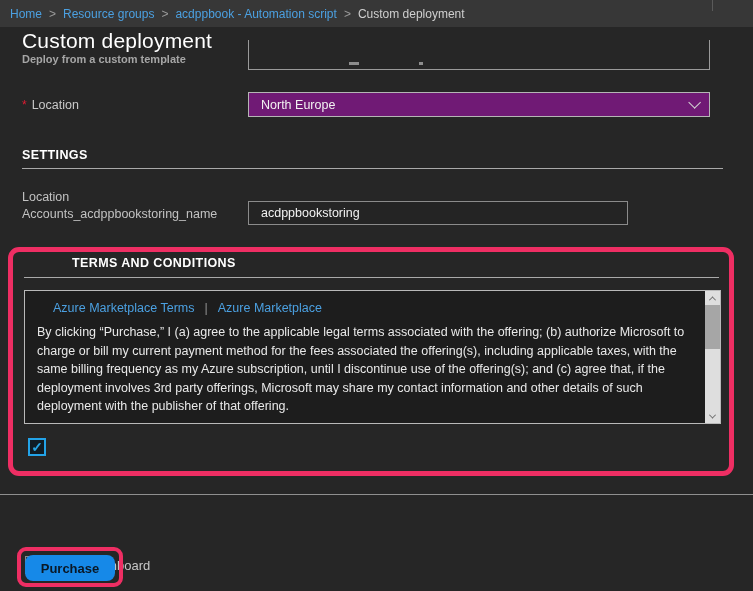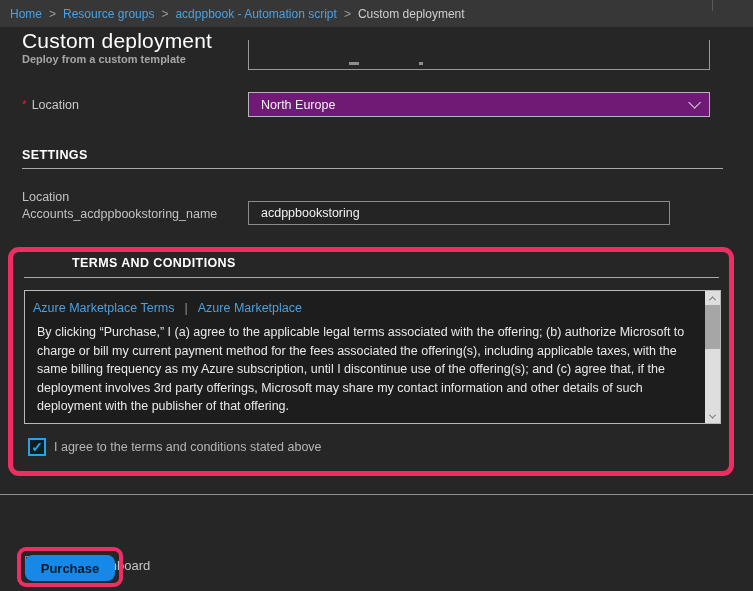--- a/index.html
+++ b/index.html
@@ -62,21 +62,21 @@
     position:absolute; font-size:12.5px; font-weight:700; color:#ffffff; letter-spacing:0.4px;
   }
   .settings-h { left:22px; top:148px; }
   .settings-div { position:absolute; left:22px; top:168px; width:701px; height:1px; background:#a9a9a9; }
 
   
   .storage-label {
     position:absolute; left:22px; top:189px; font-size:12.5px; color:#c2c2c2; line-height:17px;
   }
   .text-input {
-    position:absolute; left:248px; top:201px; width:422px; height:24px;
+    position:absolute; left:248px; top:201px; width:380px; height:24px;
     background:#242424; border:1px solid #8b8b8b; color:#f2f2f2;
     font-size:12.5px; padding:0 12px; font-family:"Liberation Sans", sans-serif;
   }
 
   
   .hl-terms {
     position:absolute; left:8px; top:247px; width:726px; height:229px;
     border:5px solid #ee2e63; border-radius:11px; pointer-events:none;
   }
   .hl-purchase {
@@ -86,21 +86,21 @@
 
   .terms-h { left:24px; top:256px;margin-left:48px; }
   .terms-div { position:absolute; left:24px; top:277px; width:695px; height:1px; background:#a9a9a9; }
 
   
   .terms-box {
     position:absolute; left:24px; top:290px; width:697px; height:134px;
     border:1px solid #b9b9b9; background:#1d1d1d;
   }
   .terms-links {
-    position:absolute; left:8px; top:10px; font-size:12.5px; display:flex; align-items:center;
+    position:absolute; left:28px; top:10px; font-size:12.5px; display:flex; align-items:center;
   }
   .terms-link { color:#4ba0e1; cursor:pointer; text-decoration:none; }
   .terms-link-sep { color:#8f8f8f; margin:0 10px; }
   .terms-body {
     position:absolute; left:12px; top:32px; right:28px;
     color:#e9e9e9; font-size:12.5px; line-height:18.5px; text-align:left;
   }
   
   .tscroll {
     position:absolute; right:0; top:0; width:15px; height:132px; background:#dedede;
@@ -198,21 +198,20 @@
       <div class="tscroll-btn down">
         <span class="scroll-chev down"></span>
       </div>
     </div>
   </div>
 
   <div class="agree-row">
     <div class="cb-agree">
       <span class="mark">✓</span>
     </div>
-    <span class="agree-label">I agree to the terms and conditions stated above</span>
   </div>
 
   <div class="footer-div"></div>
   <div class="pin-row">
     <div class="cb-pin"></div>
     <span class="pin-label">Pin to dashboard</span>
   </div>
 
   <div class="hl-purchase"></div>
   <button class="purchase-btn">Purchase</button>

